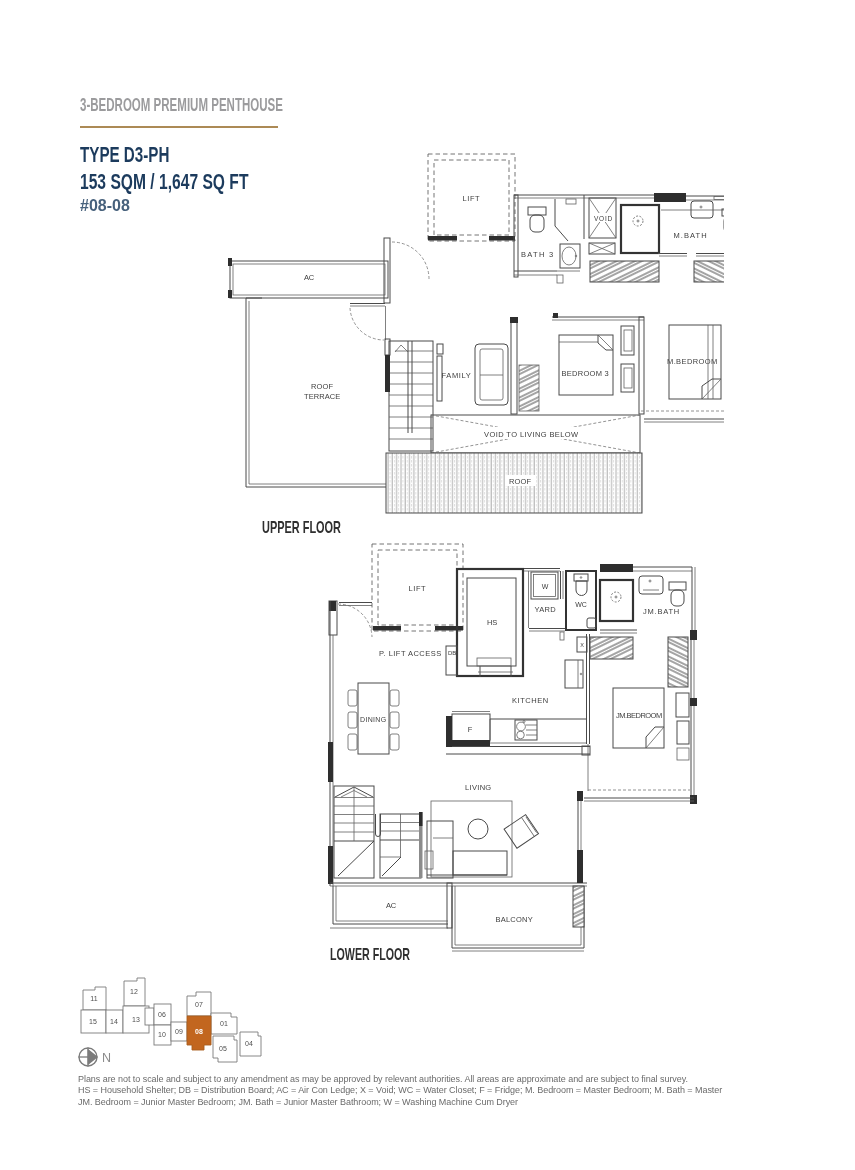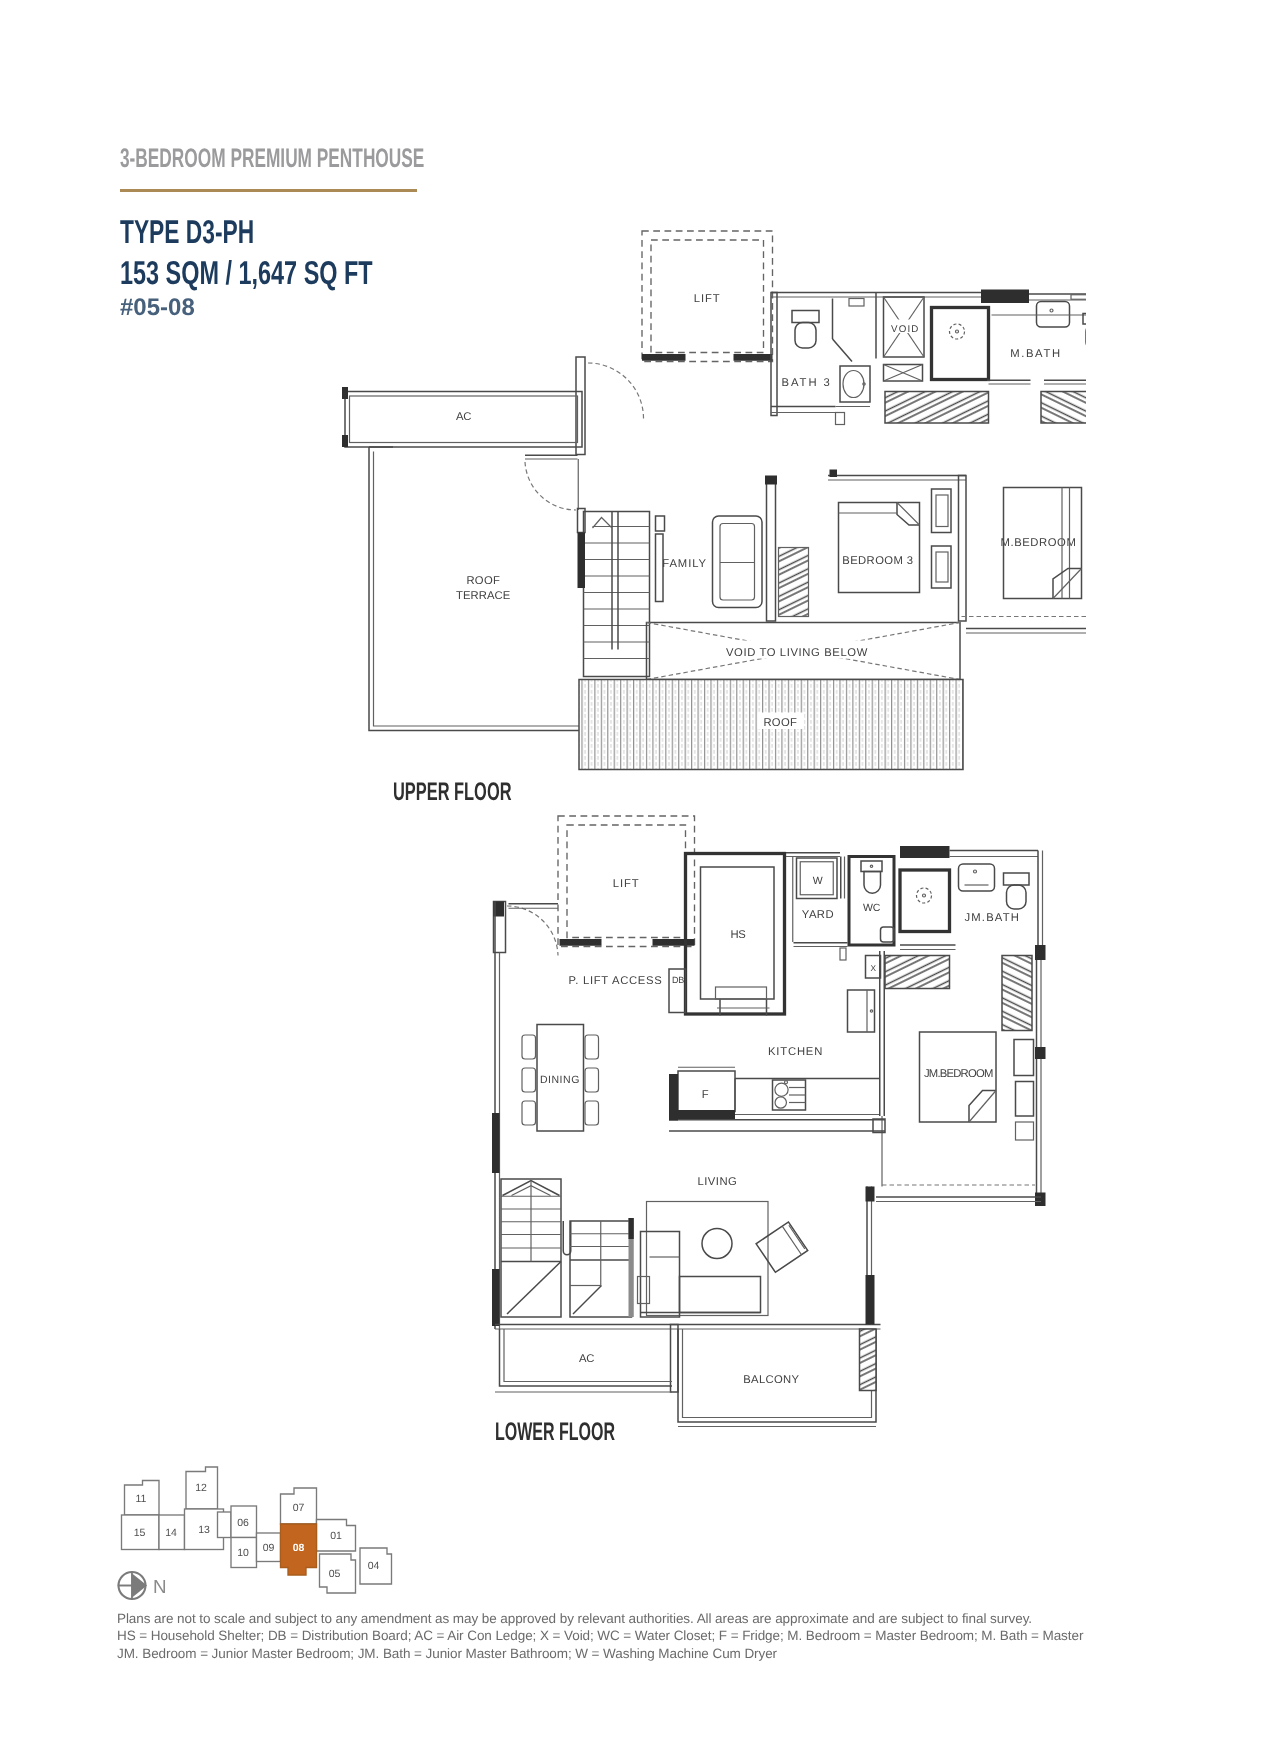--- a/index.html
+++ b/index.html
@@ -12,21 +12,21 @@
 <div id="page">
 
 <div class="hdr" style="left:80px;top:95px;font-size:18px;font-weight:bold;color:#9b9b9d;transform:scaleX(0.64);letter-spacing:0px;">3-BEDROOM PREMIUM PENTHOUSE</div>
 
 <div style="position:absolute;left:80px;top:126px;width:198px;height:2px;background:#ac8a55;"></div>
 
 <div class="hdr" style="left:80px;top:142px;font-size:22px;font-weight:bold;color:#1c3b5d;transform:scaleX(0.69);">TYPE D3-PH</div>
 
 <div class="hdr" style="left:80px;top:169px;font-size:22px;font-weight:bold;color:#1c3b5d;transform:scaleX(0.71);">153 SQM / 1,647 SQ FT</div>
 
-<div class="hdr" style="left:80px;top:197px;font-size:16px;font-weight:bold;color:#47617c;transform:scaleX(1.0);">#05-08</div>
+<div class="hdr" style="left:80px;top:197px;font-size:16px;font-weight:bold;color:#47617c;transform:scaleX(1.0);">#08-08</div>
 
 <svg width="855" height="1170" viewBox="0 0 855 1170" style="position:absolute;left:0;top:0;">
 <defs>
 
   <pattern id="wh" width="8" height="8" patternUnits="userSpaceOnUse" patternTransform="rotate(64)">
     <rect width="8" height="8" fill="#ffffff"></rect>
     <line x1="1" y1="0" x2="1" y2="8" stroke="#4a4a4a" stroke-width="1"></line>
     <line x1="4" y1="0" x2="4" y2="8" stroke="#4a4a4a" stroke-width="1"></line>
   </pattern>
   <pattern id="wh2" width="8" height="8" patternUnits="userSpaceOnUse" patternTransform="rotate(116)">

